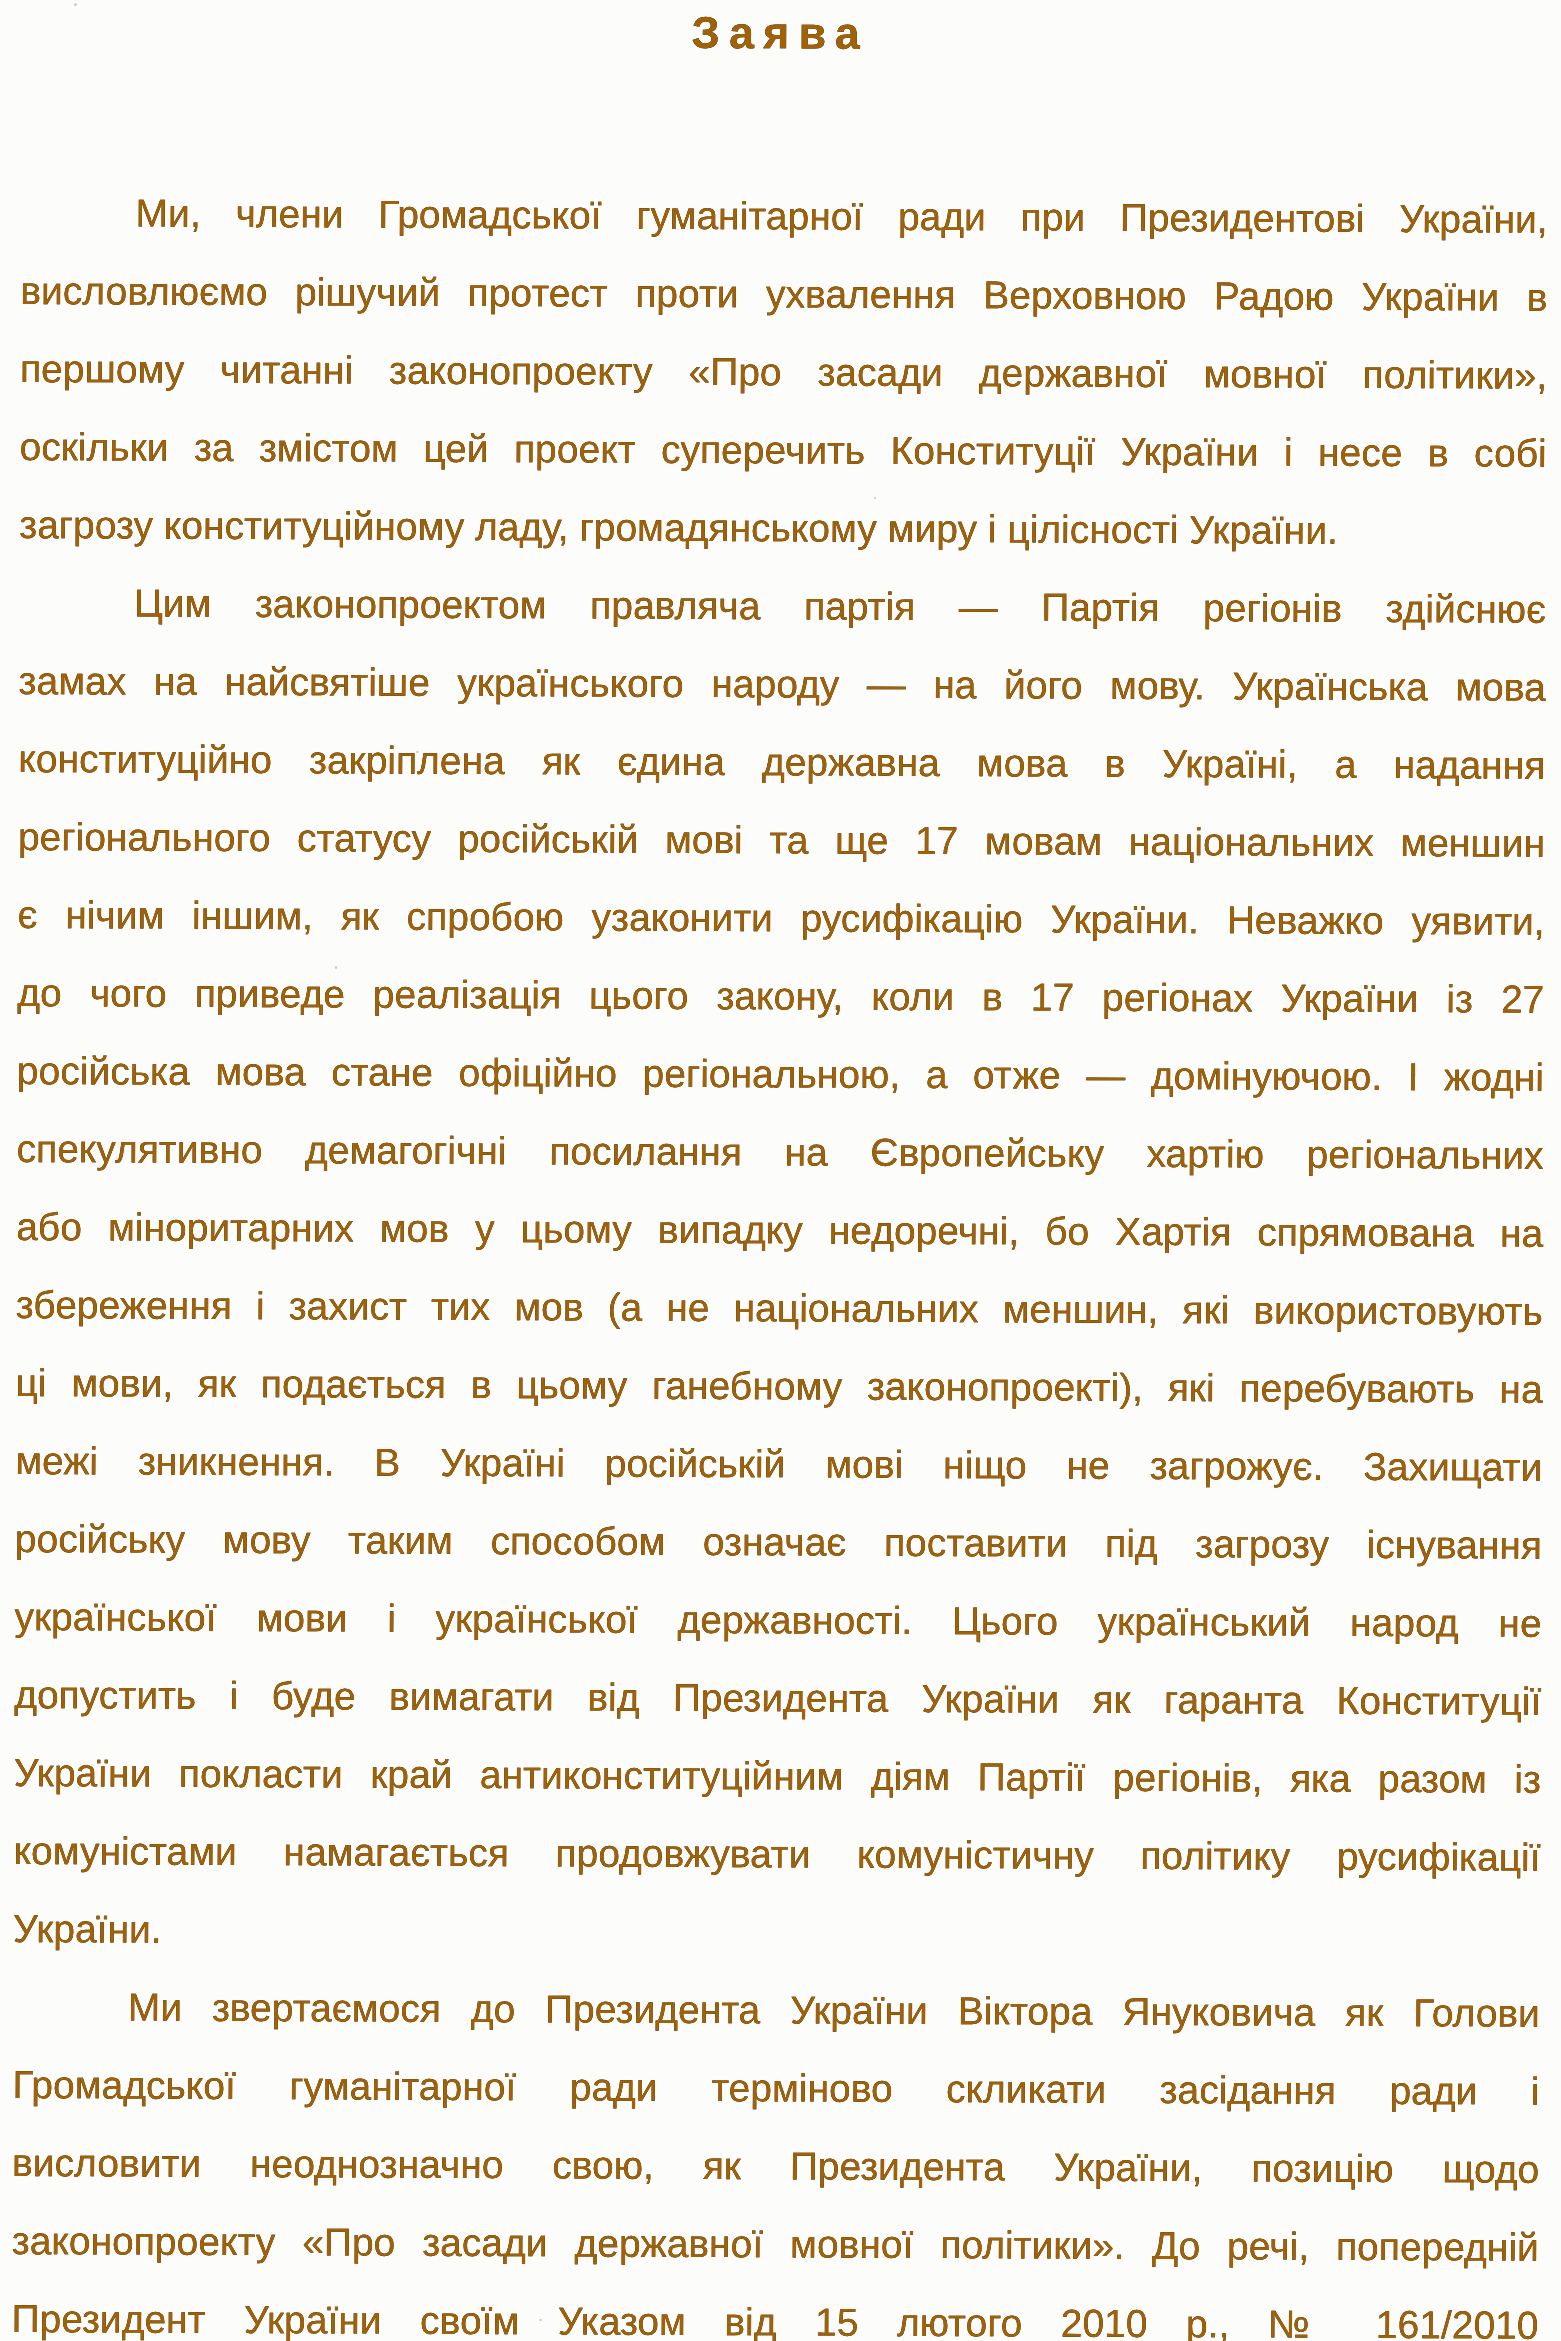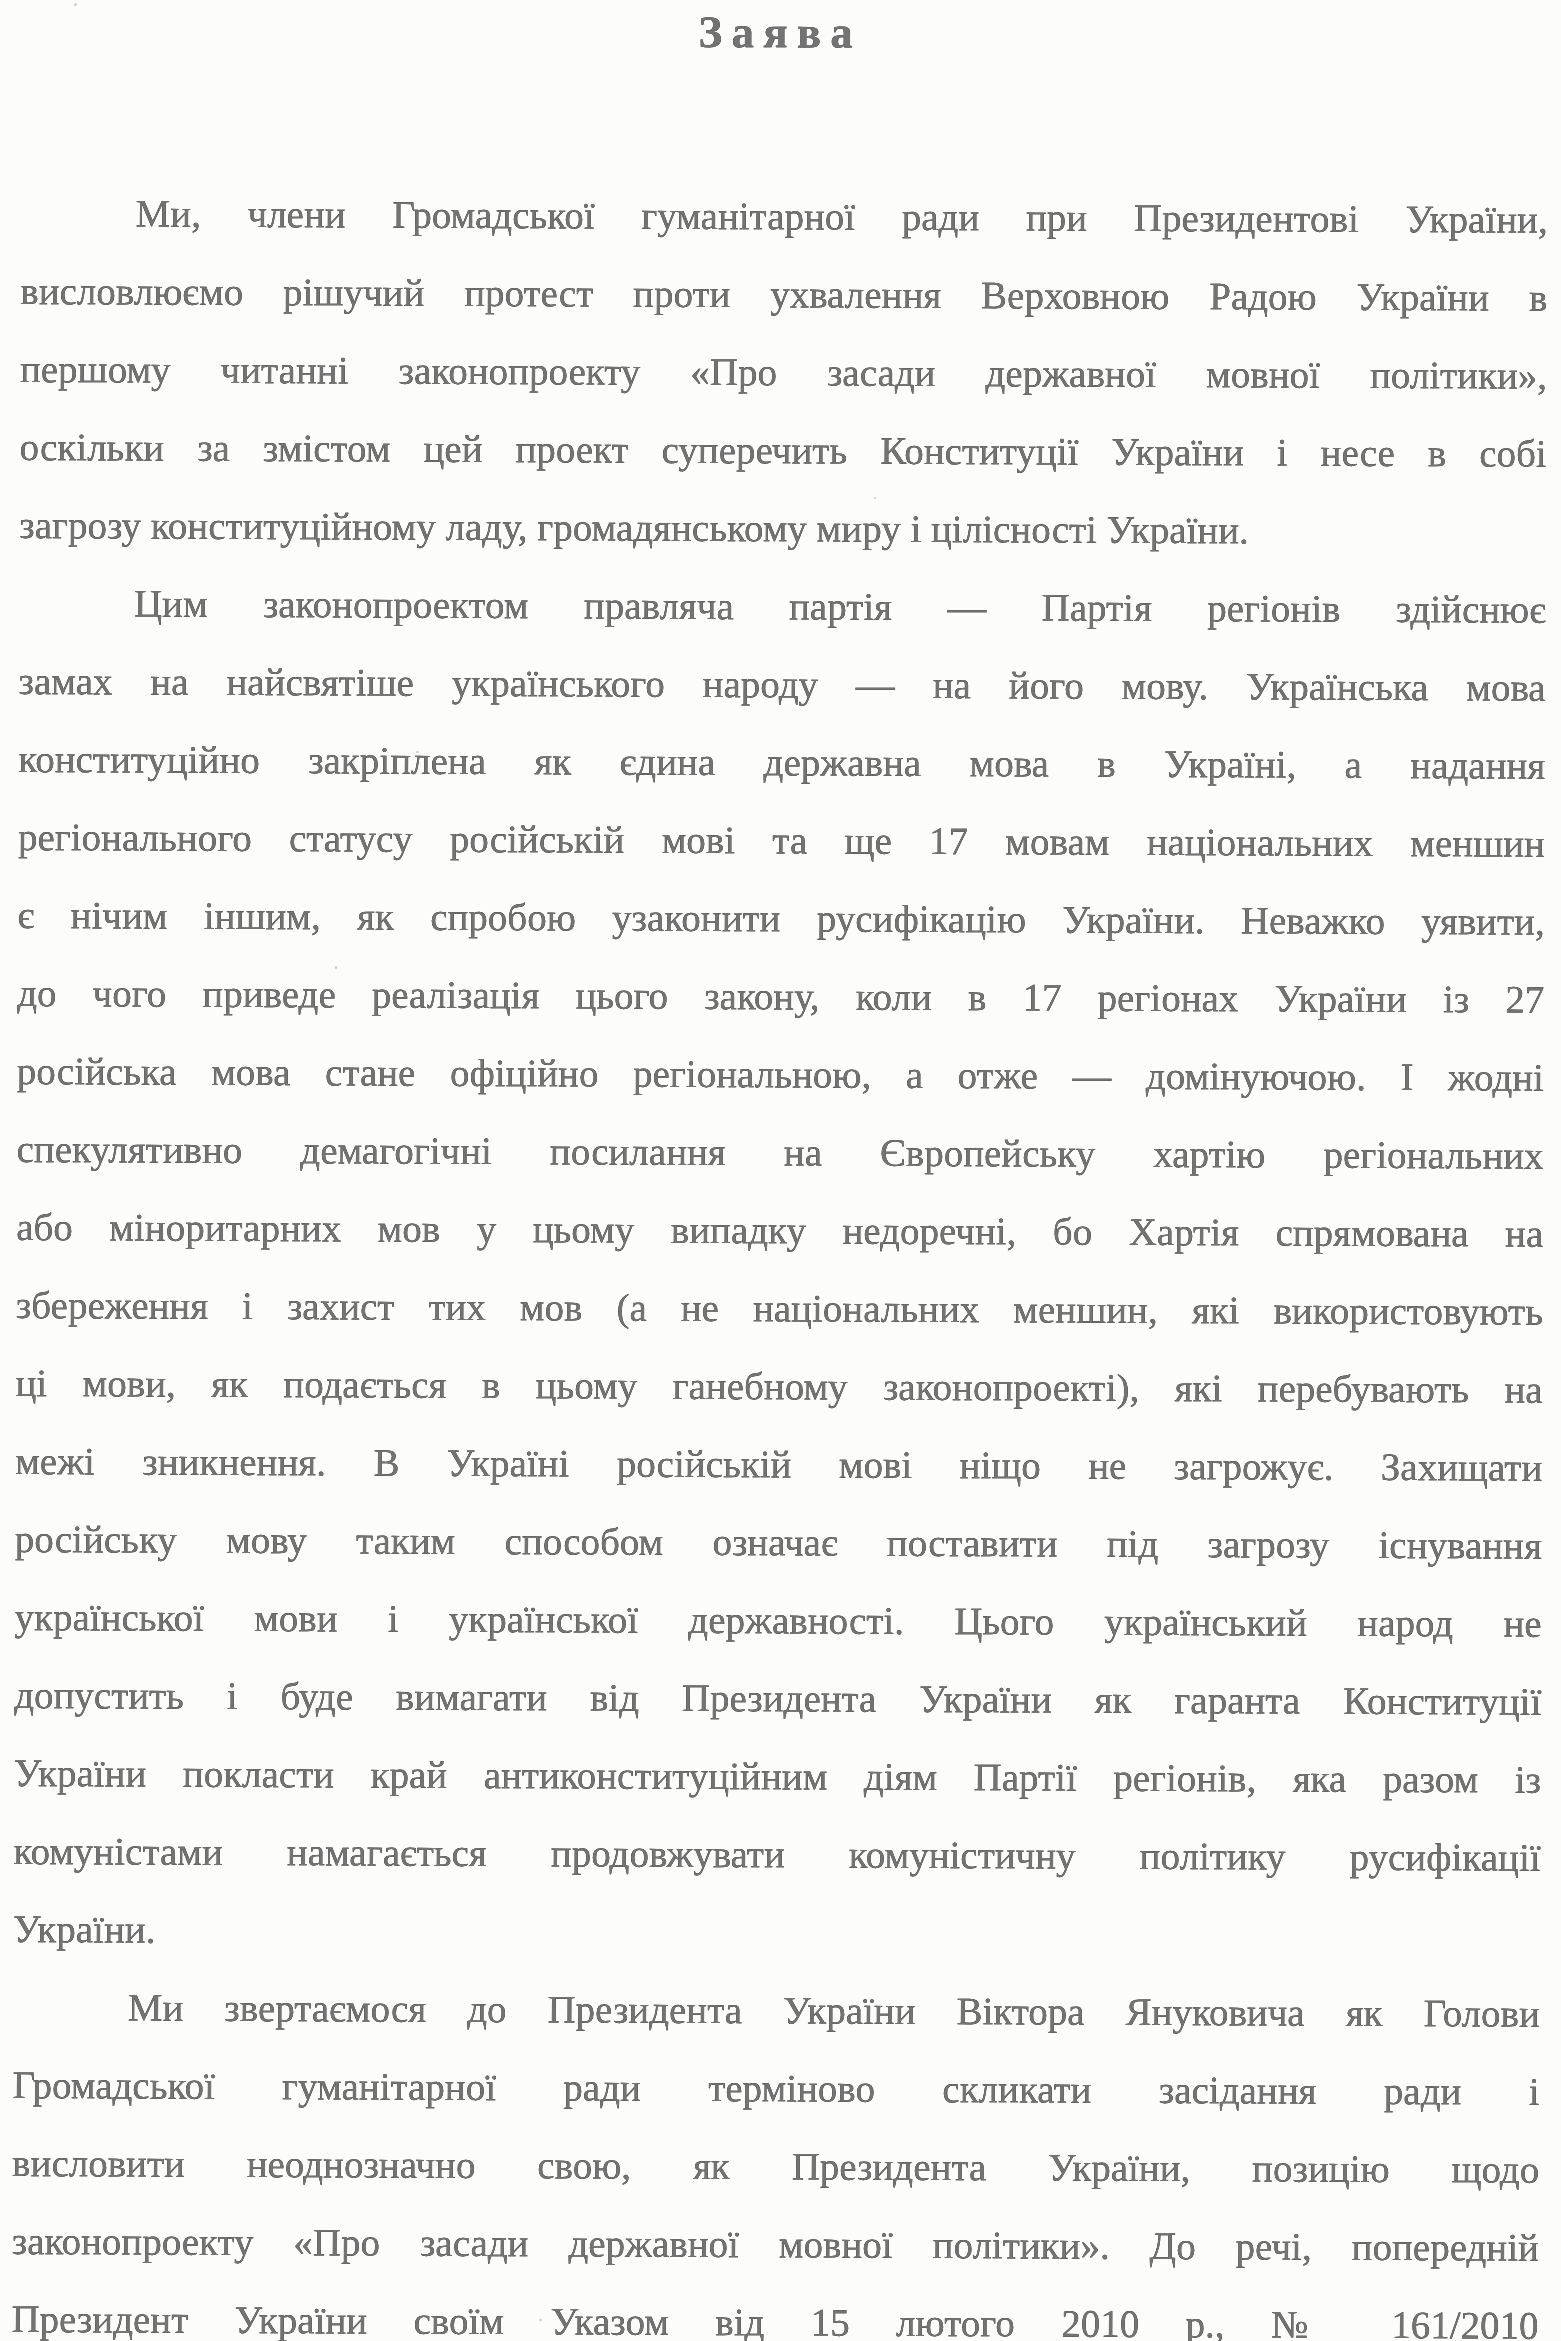--- a/index.html
+++ b/index.html
@@ -6,22 +6,22 @@
     margin: 0;
     padding: 0;
     background: #ffffff;
   }
   .page {
     position: relative;
     width: 1561px;
     height: 2342px;
     background: #fcfcfb;
     overflow: hidden;
-    font-family: Liberation Serif, serif;
-    color: #737373;
+    font-family: Liberation Sans, sans-serif;
+    color: #a16207;
   }
   .scan-rotate {
     transform: rotate(0.25deg);
     transform-origin: 0 0;
   }
   .doc-title {
     padding-top: 4.6px;
     height: 54px;
     text-align: center;
     font-size: 45px;

